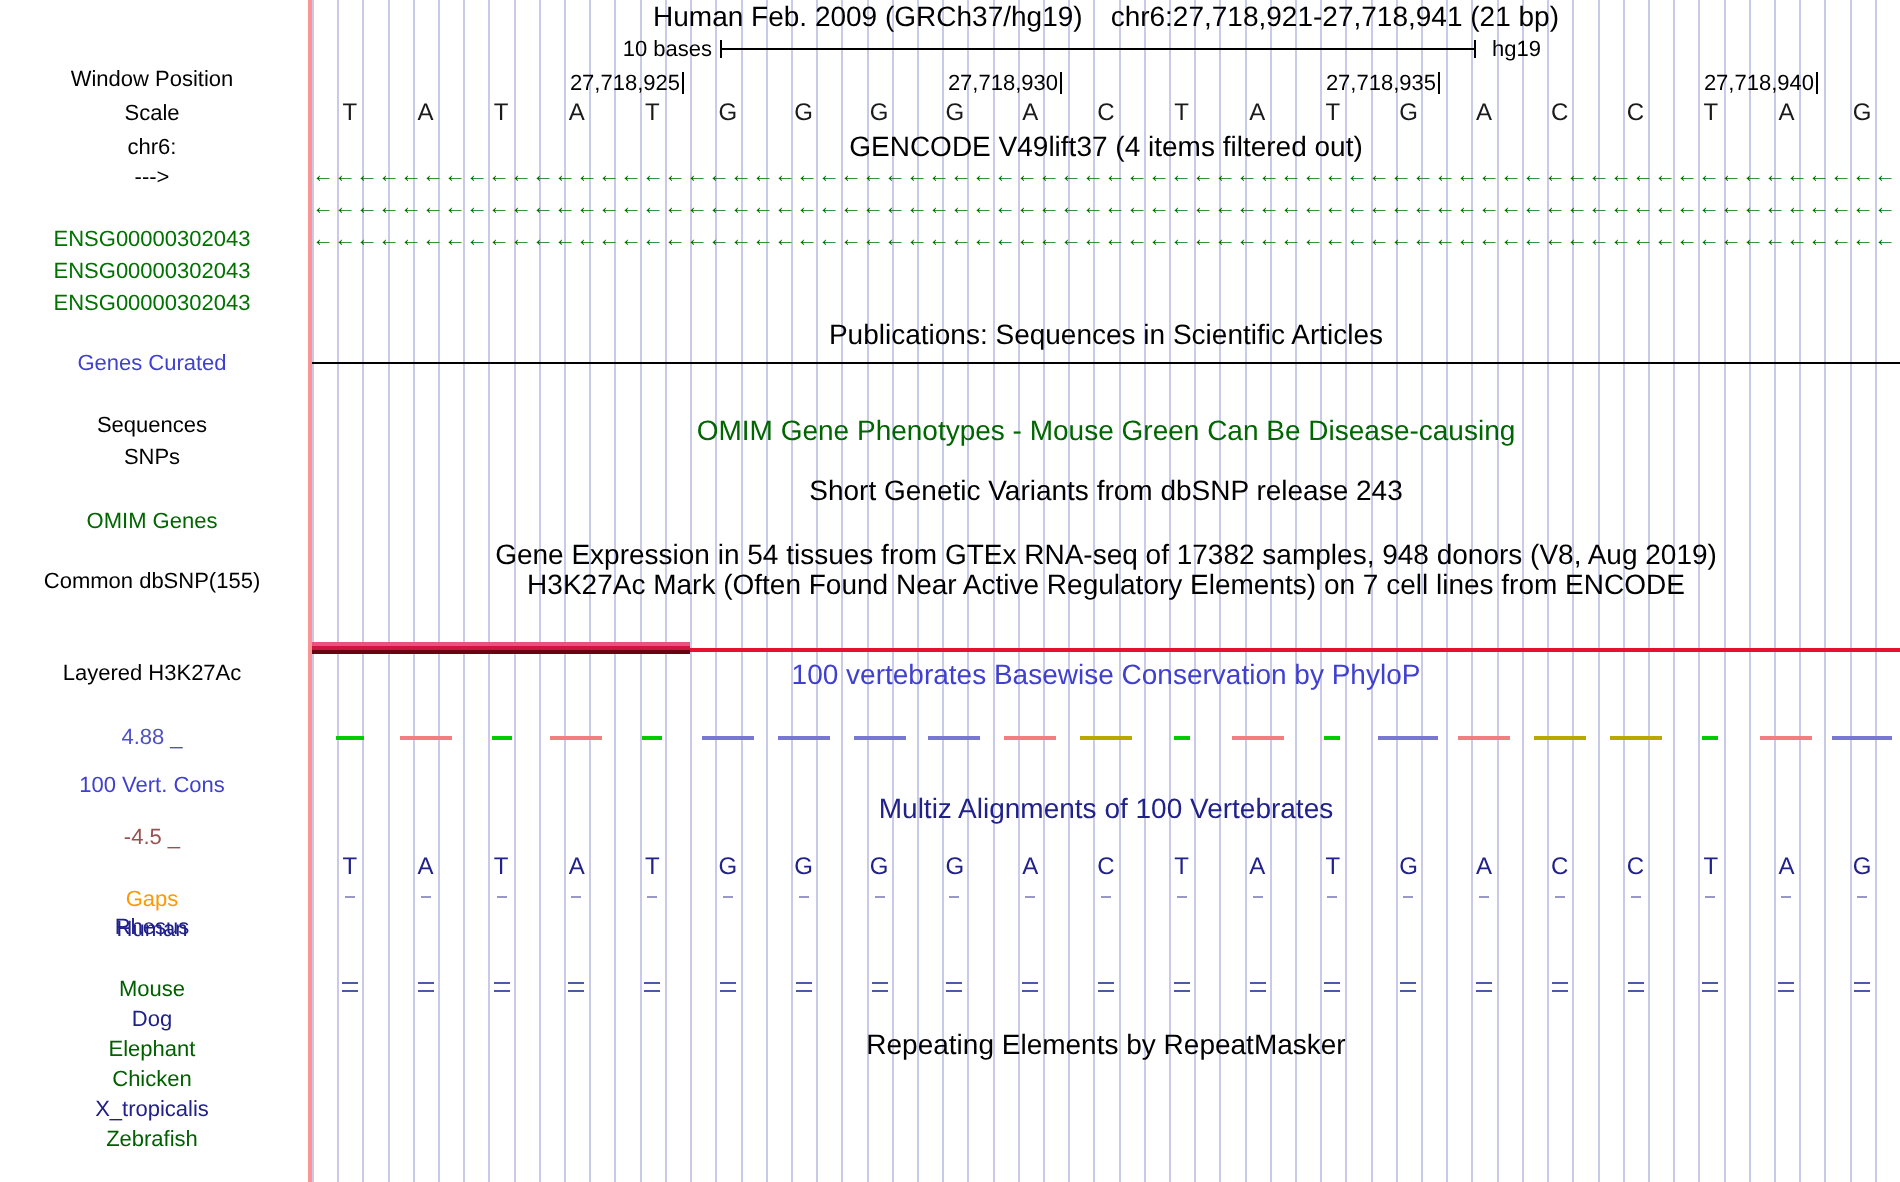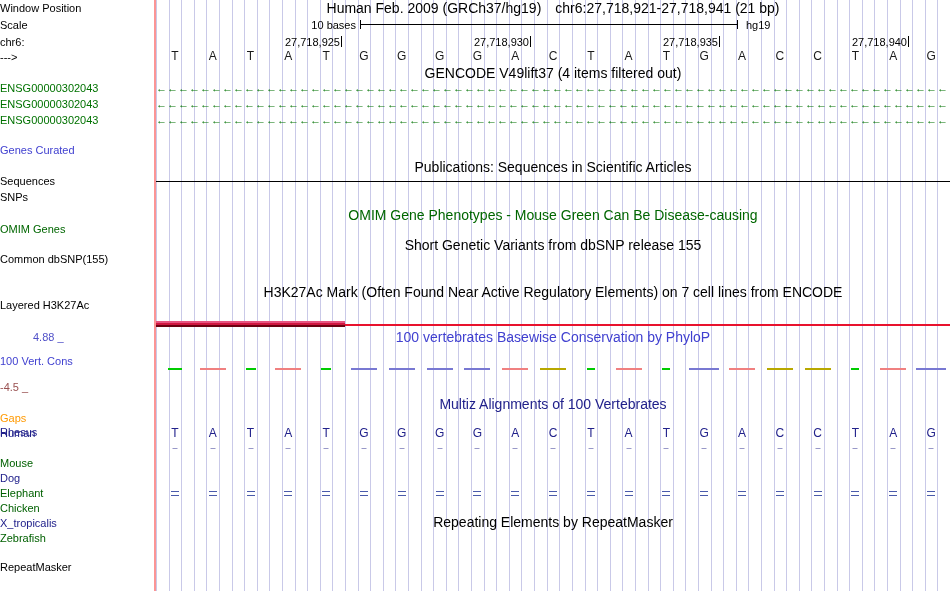--- a/index.html
+++ b/index.html
@@ -8,29 +8,29 @@
     background:#fff; font-family:"Liberation Sans", sans-serif;
     -webkit-font-smoothing:antialiased;
   }
   
   #grid{
     position:absolute; left:156px; top:0; width:794px; height:591px;
     background-image:repeating-linear-gradient(to right,
       #c9c9e8 0px, #c9c9e8 1px, transparent 1px, transparent 12.603px);
   }
   #left-sep{position:absolute; left:154px; top:0; width:2px; height:591px; background:#fb9595;}
-  .lbl{position:absolute; left:0; width:152px; text-align:left; font-size:11px; line-height:12px; white-space:nowrap;}
+  .lbl{position:absolute; left:0; width:152px; text-align:center; font-size:11px; line-height:12px; white-space:nowrap;margin-top:32px;}
   .ctitle{position:absolute; left:156px; width:794px; text-align:center; font-size:14px; line-height:12px; white-space:nowrap;}
   .c-black{color:#000;}
   .c-green{color:#007200;}
   .c-dgreen{color:#006600;}
   .c-blue{color:#4040d0;}
   .c-navy{color:#21218b;}
   .c-maroon{color:#995050;}
-  .c-axblue{color:#5050c8;padding-left:33px;}
+  .c-axblue{color:#5050c8;}
   .base{position:absolute; font-size:12px; line-height:13px; transform:translateX(-50%); white-space:pre;}
   .tickbar{position:absolute; width:1px; background:#000;}
   .ticklabel{position:absolute; font-size:11px; line-height:12px; text-align:right; color:#000; white-space:nowrap;}
   .arrowrow{position:absolute; left:156px; width:794px; height:13px; overflow:hidden;
             color:#007200; font-size:11px; line-height:13px; letter-spacing:0px; white-space:nowrap;}
   .hline{position:absolute; background:#000;}
   .consdash{position:absolute; height:2px; transform:translateX(-50%);}
   .rhdash{position:absolute; width:5px; height:1px; background:#9898c8; transform:translateX(-50%);}
   .eleq{position:absolute; width:8px; height:3px; border-top:1px solid #4a5aaa; border-bottom:1px solid #4a5aaa; transform:translateX(-50%);}
   #h3k-line{position:absolute; left:156px; top:324px; width:794px; height:2px; background:#e8112d;}
@@ -79,23 +79,24 @@
   <div class="lbl c-blue" style="top:144px">Genes Curated</div>
 
   <div class="ctitle c-black" style="top:161px">Publications: Sequences in Scientific Articles</div>
   <div class="lbl c-black" style="top:175px">Sequences</div>
   <div class="hline" style="left:156px; top:181px; width:794px; height:1px;"></div>
   <div class="lbl c-black" style="top:191px">SNPs</div>
 
   <div class="ctitle c-dgreen" style="top:209px">OMIM Gene Phenotypes - Mouse Green Can Be Disease-causing</div>
   <div class="lbl c-dgreen" style="top:223px">OMIM Genes</div>
 
-  <div class="ctitle c-black" style="top:239px">Short Genetic Variants from dbSNP release 155</div>
+  <div class="ctitle c-black" style="top:239px">Short Genetic Variants from dbSNP release 243</div>
   <div class="lbl c-black" style="top:253px">Common dbSNP(155)</div>
 
+  <div class="ctitle c-black" style="top:271px">Gene Expression in 54 tissues from GTEx RNA-seq of 17382 samples, 948 donors (V8, Aug 2019)</div>
   <div class="ctitle c-black" style="top:286px">H3K27Ac Mark (Often Found Near Active Regulatory Elements) on 7 cell lines from ENCODE</div>
   <div class="lbl c-black" style="top:299px">Layered H3K27Ac</div>
   <div id="h3k-line"></div>
   <div id="h3k-thick"></div>
 
   <div class="lbl c-axblue" style="top:331px">4.88 _</div>
   <div class="ctitle c-blue" style="top:331px">100 vertebrates Basewise Conservation by PhyloP</div>
   <div class="lbl c-blue" style="top:355px">100 Vert. Cons</div>
   <div id="cons-row"></div>
   <div class="lbl c-maroon" style="top:381px">-4.5 _</div>

